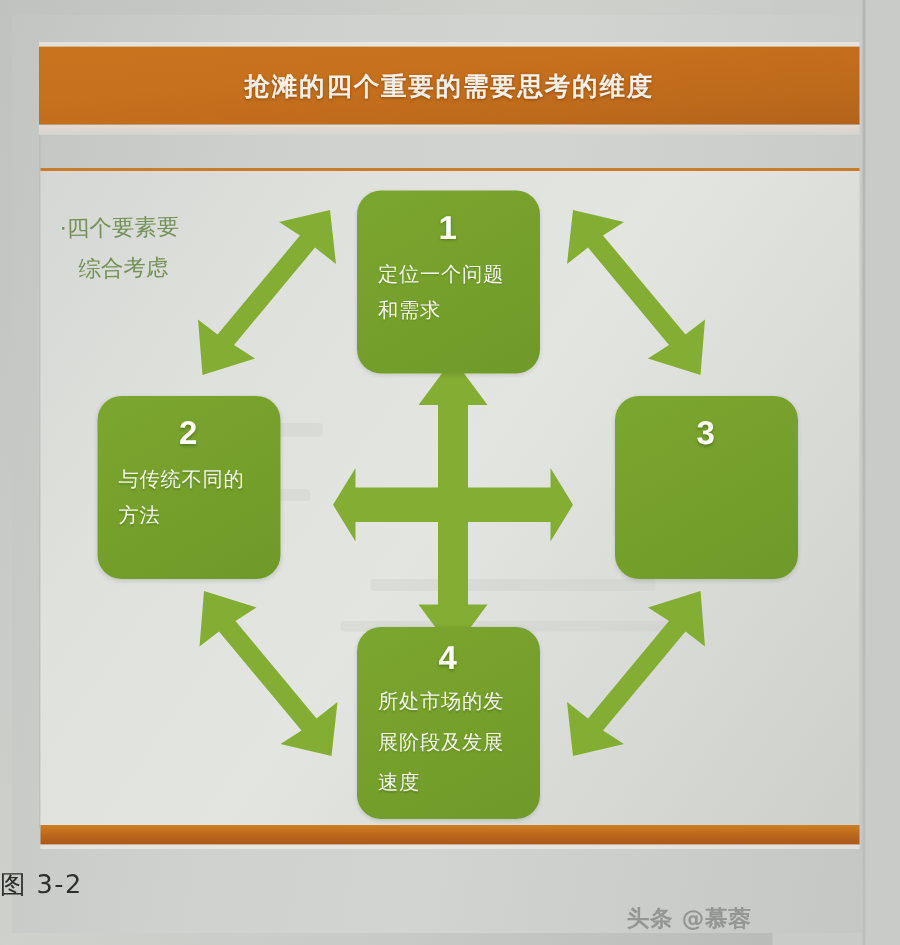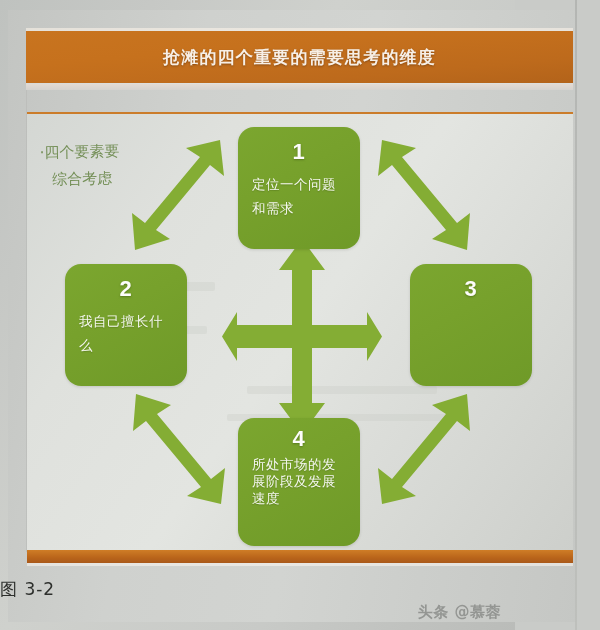--- a/index.html
+++ b/index.html
@@ -100,29 +100,29 @@
   }
   .node .num{
     font-size:22px;font-weight:bold;letter-spacing:1px;
     margin-top:12px;margin-bottom:8px;
     color:#fdfdfb;text-shadow:0 1px 2px rgba(60,85,20,.5);
   }
   .node .body{
     font-size:13.5px;line-height:24px;text-align:left;
     color:#f4f7ee;letter-spacing:.5px;
     text-shadow:0 1px 1px rgba(60,85,20,.35);
-    font-family:Liberation Serif, serif;
+    font-family:Liberation Mono, monospace;
     padding:0 14px;
   }
   #node1{left:238px;top:127px;width:122px;height:122px;}
   #node2{left:65px;top:264px;width:122px;height:122px;}
   #node3{left:410px;top:264px;width:122px;height:122px;}
   #node4{left:238px;top:418px;width:122px;height:128px;}
   #node4 .num{margin-top:8px;margin-bottom:4px;}
-  #node4 .body{line-height:17px;}
+  #node4 .body{line-height:27px;}
 
   
   .arrow-svg{position:absolute;overflow:visible;}
   .ar{fill:#84ad34;}
 
   
   #caption{
     position:absolute;left:0;top:578px;width:600px;text-align:left;
     color:#2d2f2c;font-size:17px;letter-spacing:1px;
     font-family:"DejaVu Sans","Liberation Sans",sans-serif;
@@ -192,21 +192,21 @@
     <span class="l2">综合考虑</span>
   </div>
 
   <div class="node" id="node1">
     <div class="num">1</div>
     <div class="body">定位一个问题和需求</div>
   </div>
 
   <div class="node" id="node2">
     <div class="num">2</div>
-    <div class="body">我自己擅长什么</div>
+    <div class="body">与传统不同的方法</div>
   </div>
 
   <div class="node" id="node3">
     <div class="num">3</div>
   </div>
 
   <div class="node" id="node4">
     <div class="num">4</div>
     <div class="body">所处市场的发展阶段及发展速度</div>
   </div>

